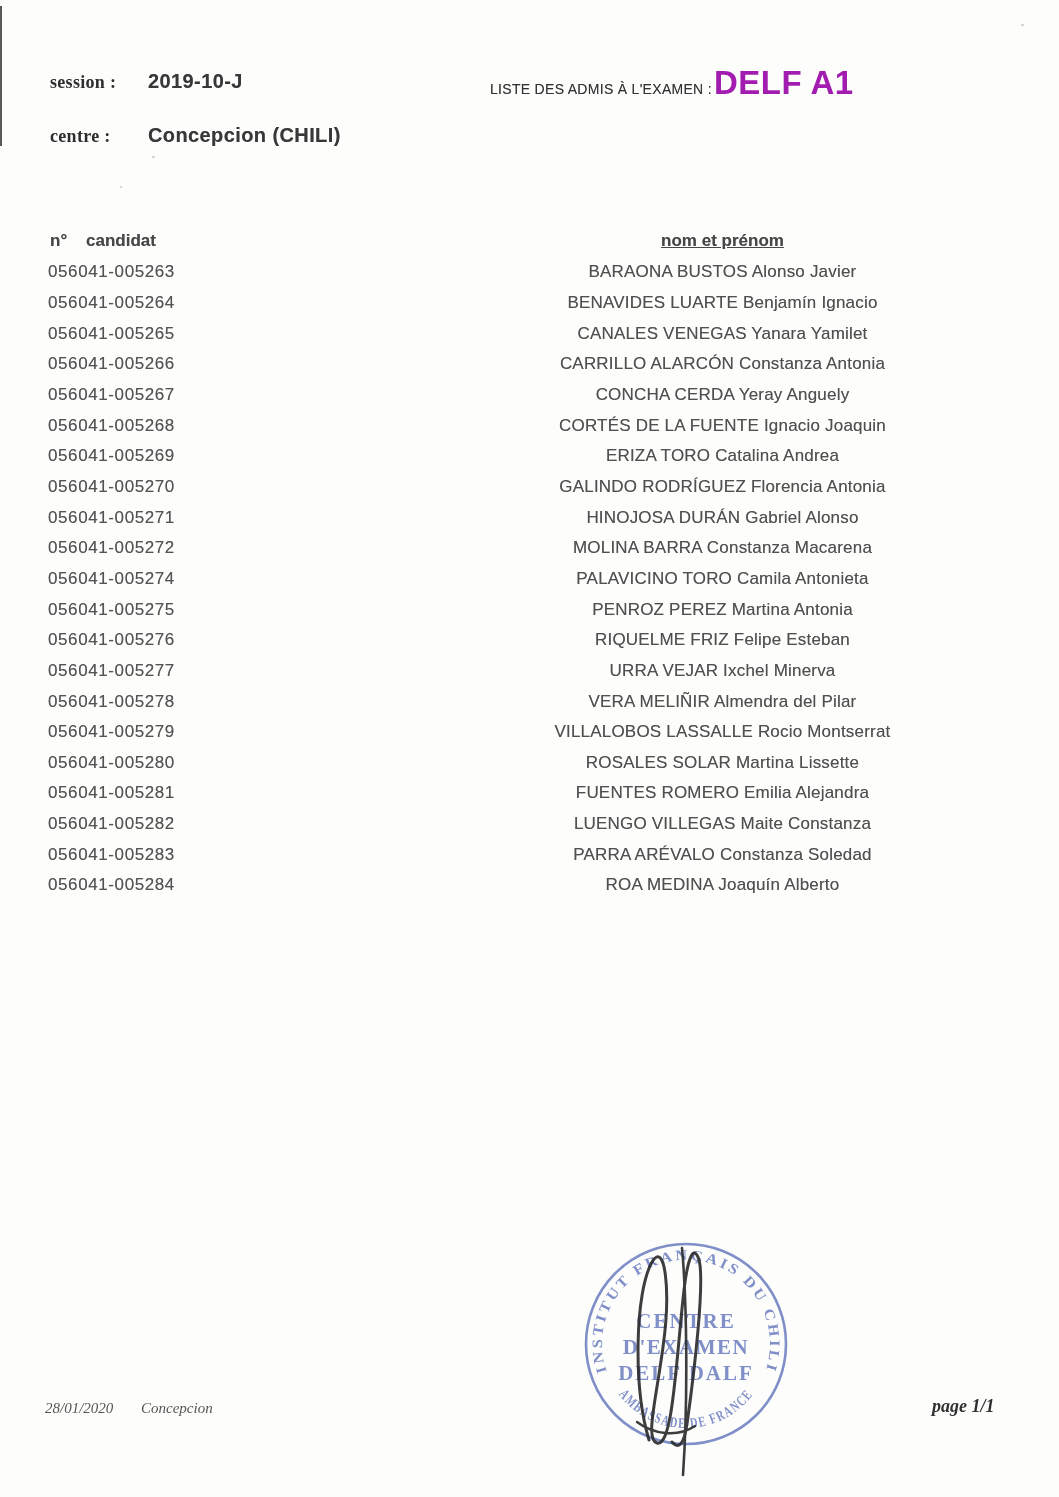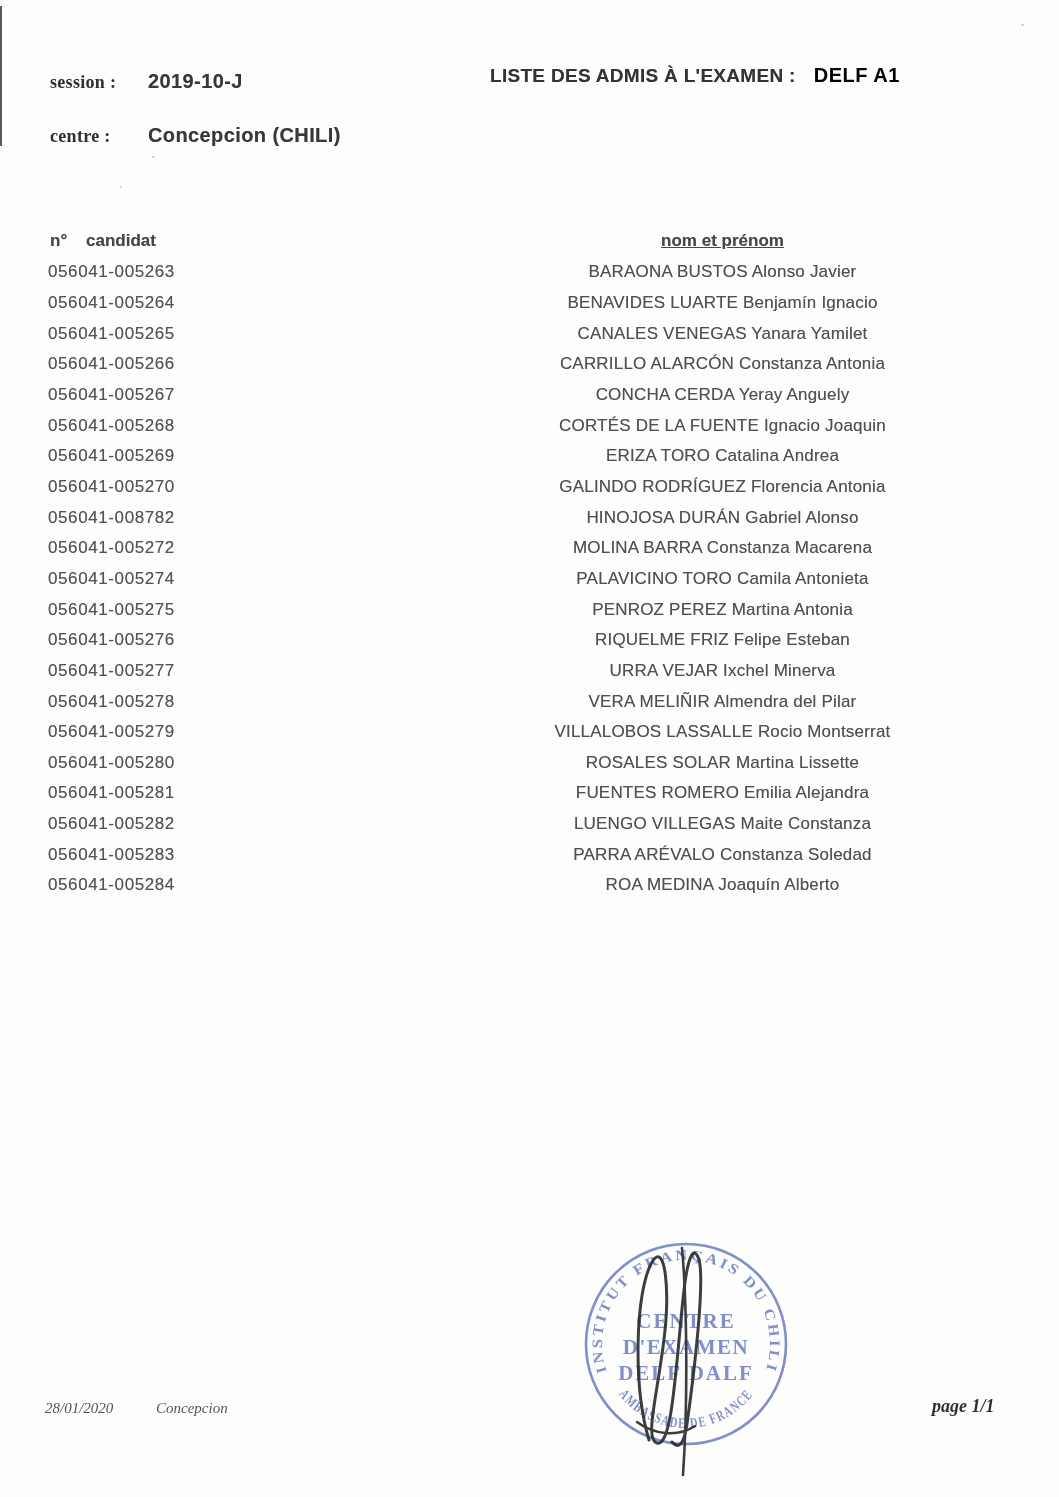--- a/index.html
+++ b/index.html
@@ -21,22 +21,22 @@
   .hdr-session{top:70px;left:50px;}
   .hdr-centre{top:124px;left:50px;}
   .lbl-serif{
     font-family:"Liberation Serif", serif;
     font-weight:700;font-size:18px;color:#2e2e2e;
     width:98px;display:inline-block;
     letter-spacing:.3px;
   }
   .hdr-value{font-weight:700;font-size:20px;color:#383838;letter-spacing:.4px;text-shadow:0 0 .4px rgba(70,70,70,.55);}
   .hdr-title{top:64px;left:490px;}
-  .list-title{font-weight:700;font-size:19px;color:#333;letter-spacing:.3px;text-shadow:0 0 .4px rgba(70,70,70,.5);}
-  .exam-level{font-weight:700;font-size:20px;color:#000000;margin-left:18px;letter-spacing:.5px;}
+  .list-title{font-weight:400;font-size:14px;color:#333;letter-spacing:.3px;text-shadow:0 0 .4px rgba(70,70,70,.5);}
+  .exam-level{font-weight:700;font-size:33px;color:#a21caf;margin-left:2px;letter-spacing:.5px;}
 
   
   .thead{position:absolute;top:231px;left:0;width:1059px;height:24px;font-size:17px;font-weight:700;color:#474747;text-shadow:0 0 .4px rgba(80,80,80,.5);}
   .col-num{position:absolute;left:50px;}
   .col-candidate{position:absolute;left:86px;}
   .col-name{position:absolute;left:430px;width:585px;text-align:center;text-decoration:underline;}
 
   .rows{position:absolute;top:257px;left:0;width:1057px;}
   .row{position:relative;height:30.66px;}
   .row .num{
@@ -51,21 +51,21 @@
     text-shadow:0 0 .5px rgba(90,90,90,.6);
   }
 
   
   .stamp-wrap{position:absolute;left:575px;top:1232px;width:222px;height:245px;}
   .stamp-wrap svg{display:block;}
 
   
   .footer-item{position:absolute;font-family:"Liberation Serif", serif;font-style:italic;}
   .f-date{left:45px;top:1400px;font-size:15px;color:#555;}
-  .f-centre{left:156px;top:1400px;font-size:15px;color:#555;}
+  .f-centre{left:141px;top:1400px;font-size:15px;color:#555;}
   .f-page{left:932px;top:1396px;font-size:18px;font-weight:700;color:#2f2f2f;}
 </style>
 </head>
 <body>
 
 <div class="page">
 
   <div class="edge-line"></div>
   <div class="speck" style="left:152px;top:156px;width:3px;height:2px;"></div>
   <div class="speck" style="left:120px;top:186px;width:2px;height:2px;"></div>
@@ -128,21 +128,21 @@
         <span class="num">056041-005269</span>
         <span class="name">ERIZA TORO Catalina Andrea</span>
       </div>
 
       <div class="row">
         <span class="num">056041-005270</span>
         <span class="name">GALINDO RODRÍGUEZ Florencia Antonia</span>
       </div>
 
       <div class="row">
-        <span class="num">056041-008782</span>
+        <span class="num">056041-005271</span>
         <span class="name">HINOJOSA DURÁN Gabriel Alonso</span>
       </div>
 
       <div class="row">
         <span class="num">056041-005272</span>
         <span class="name">MOLINA BARRA Constanza Macarena</span>
       </div>
 
 
       <div class="row">

